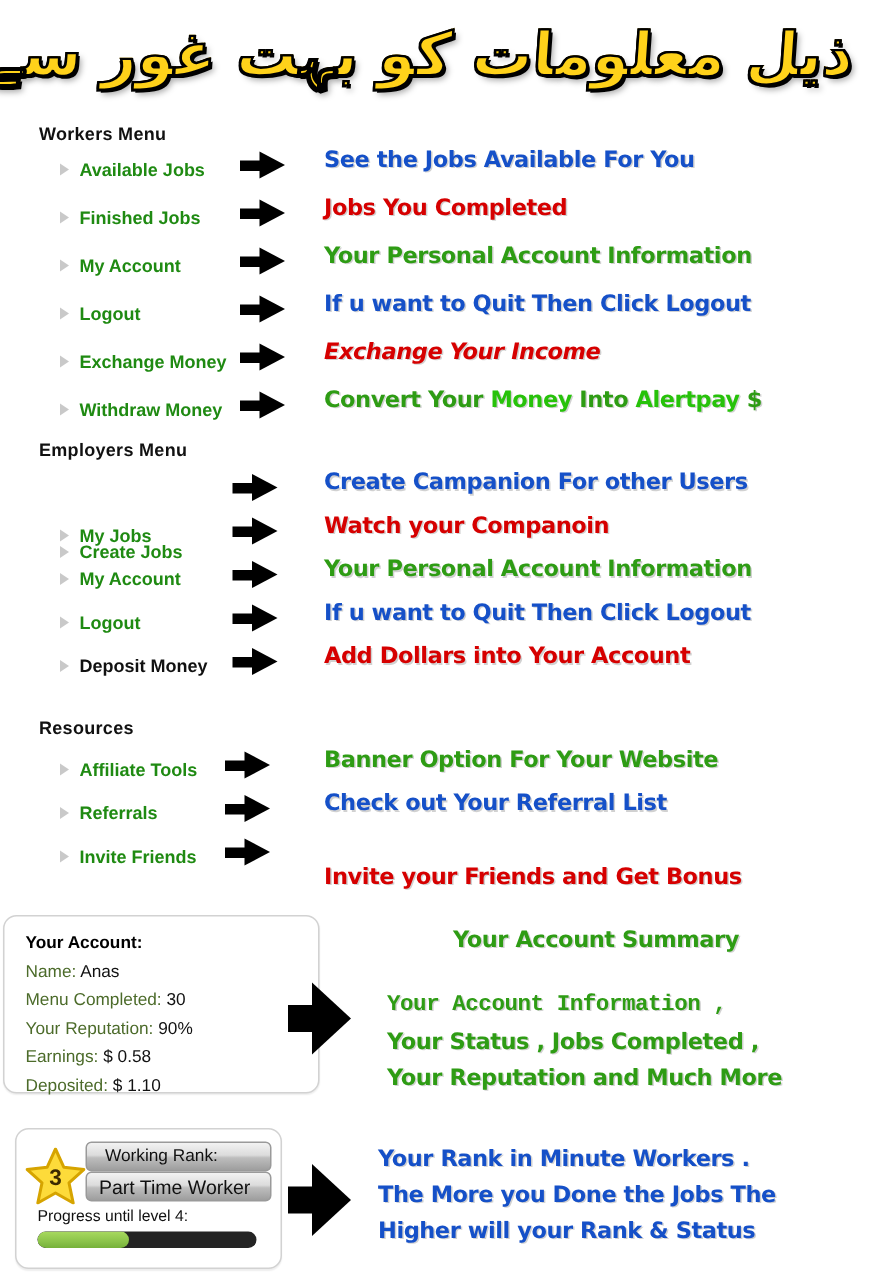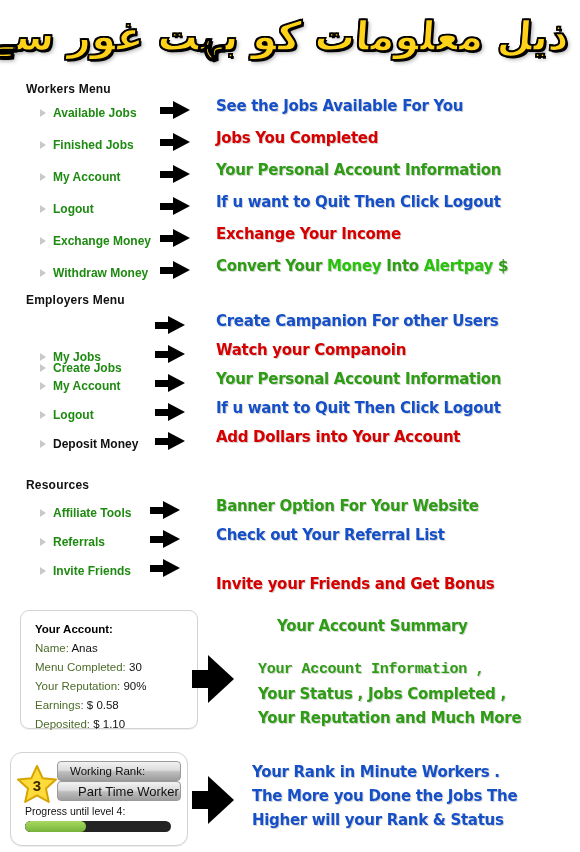--- a/index.html
+++ b/index.html
@@ -67,36 +67,36 @@
   }
   .c-blue{color:#1550c8;}
   .c-red{color:#d60000;}
   .c-green{color:#2e9c14;}
   .note .hl{color:#27c20a;}
   
   .card{
     position:absolute;background:#fff;border:1px solid #d2d2d2;border-radius:9px;
     box-shadow:0 1px 1px rgba(0,0,0,.07);
   }
-  #account-card{left:20px;top:610px;width:176px;height:117px;}
+  #account-card{left:2px;top:610px;width:176px;height:117px;padding-left:33px;}
   .acct-line{position:absolute;left:14px;font-size:11.5px;white-space:nowrap;color:#111;}
   .acct-line .lbl{color:#4c6b2a;}
   .acct-line.title{font-weight:bold;color:#000;}
   .acct-line.title .lbl{color:#000;}
   
-  #rank-card{left:10px;top:752px;width:176px;height:92px;border-radius:12px;}
+  #rank-card{left:10px;top:752px;width:176px;height:92px;}
   .rank-panel{
     position:absolute;left:46px;width:124px;height:20px;
     border:1px solid #9a9a9a;border-radius:4px;
     background:linear-gradient(180deg,#f2f2f2 0%,#dcdcdc 45%,#bdbdbd 55%,#9e9e9e 100%);
     font-size:11.5px;color:#111;display:flex;align-items:center;
     box-sizing:border-box;
   }
   #rank-panel-top{top:8px;justify-content:flex-start;padding-left:12px;}
-  #rank-panel-bottom{top:28px;justify-content:flex-start;padding-left:20px;font-size:13px;text-align:center;}
+  #rank-panel-bottom{top:28px;justify-content:flex-start;padding-left:8px;font-size:13px;text-align:center;}
   .star-wrap{position:absolute;left:6px;top:12px;width:40px;height:38px;}
   .star-wrap svg{display:block;}
   .star-num{
     position:absolute;left:0;top:0;width:40px;height:38px;
     display:flex;align-items:center;justify-content:center;
     font-size:15px;font-weight:bold;color:#3b2a00;
     padding-top:2px;box-sizing:border-box;
   }
   .prog-label{position:absolute;left:14px;top:52px;font-size:10.5px;color:#111;white-space:nowrap;}
   .prog-track{
@@ -151,21 +151,21 @@
     </div>
     <div class="note c-blue" style="left: 216px; top: 193px;">If u want to Quit Then Click Logout</div>
     <div class="menu-row" style="top: 230px;">
       <span class="chev"></span>
       <span class="menu-label">Exchange Money</span>
     </div>
     <div class="arrow-s" style="left: 160px; top: 229px;">
       <div class="shaft"></div>
       <div class="head"></div>
     </div>
-    <div class="note c-red" style="left: 216px; top: 225px;">Exchange Your Income</div>
+    <div class="note c-red" style="left: 216px; top: 225px; font-style: italic;">Exchange Your Income</div>
     <div class="menu-row" style="top: 262px;">
       <span class="chev"></span>
       <span class="menu-label">Withdraw Money</span>
     </div>
     <div class="arrow-s" style="left: 160px; top: 261px;">
       <div class="shaft"></div>
       <div class="head"></div>
     </div>
     <div class="note c-green" style="left: 216px; top: 257px;">Convert Your <span class="hl">Money</span> Into <span class="hl">Alertpay</span> $</div>
     <div class="sec-head" style="top: 293px;">Employers Menu</div>
@@ -268,21 +268,21 @@
     <span class="lbl">Deposited:</span>
     <span>$ 1.10</span>
   </div>
 </div>
 
 <div class="arrow-b" style="left:192px;top:655px;">
   <div class="shaft"></div>
     <div class="head"></div>
 </div>
 
-<div class="note c-green" style="top:617px;left:277px;">Your Account Summary</div>
+<div class="note c-green" style="top:617px;left:302px;">Your Account Summary</div>
 <div class="note c-green" style="top:661px;left:258px;font-family:Liberation Mono, monospace;">Your Account Information ,</div>
 <div class="note c-green" style="top:685px;left:258px;">Your Status , Jobs Completed ,</div>
 <div class="note c-green" style="top:709px;left:258px;">Your Reputation and Much More</div>
 
 <div class="card" id="rank-card">
   <div class="rank-panel" id="rank-panel-top">
     <span>Working Rank:</span>
   </div>
   <div class="rank-panel" id="rank-panel-bottom">
     <span>Part Time Worker</span>

